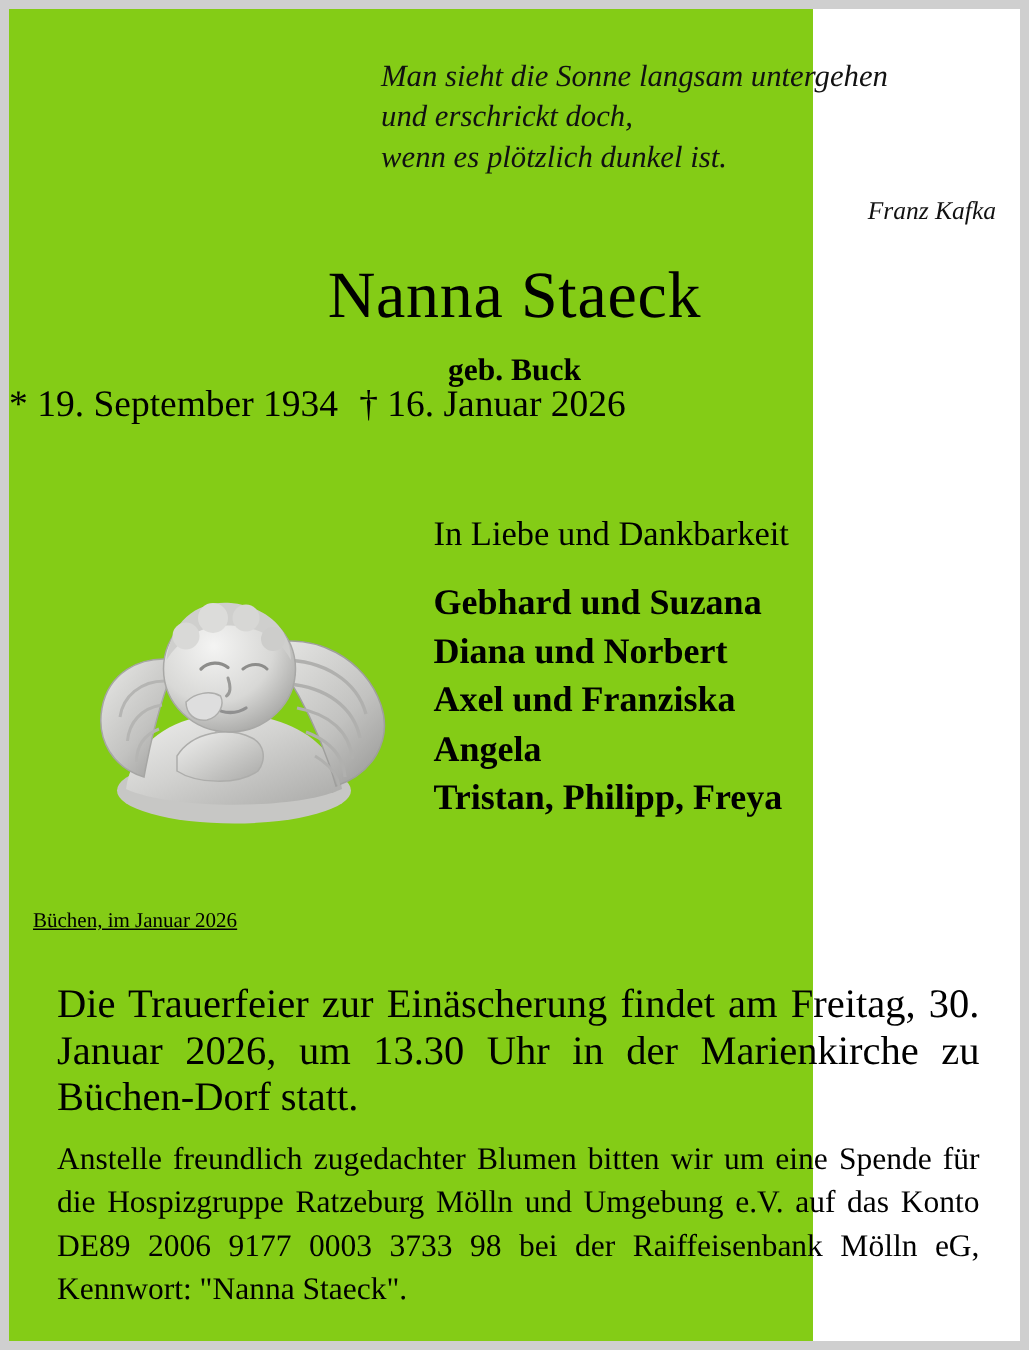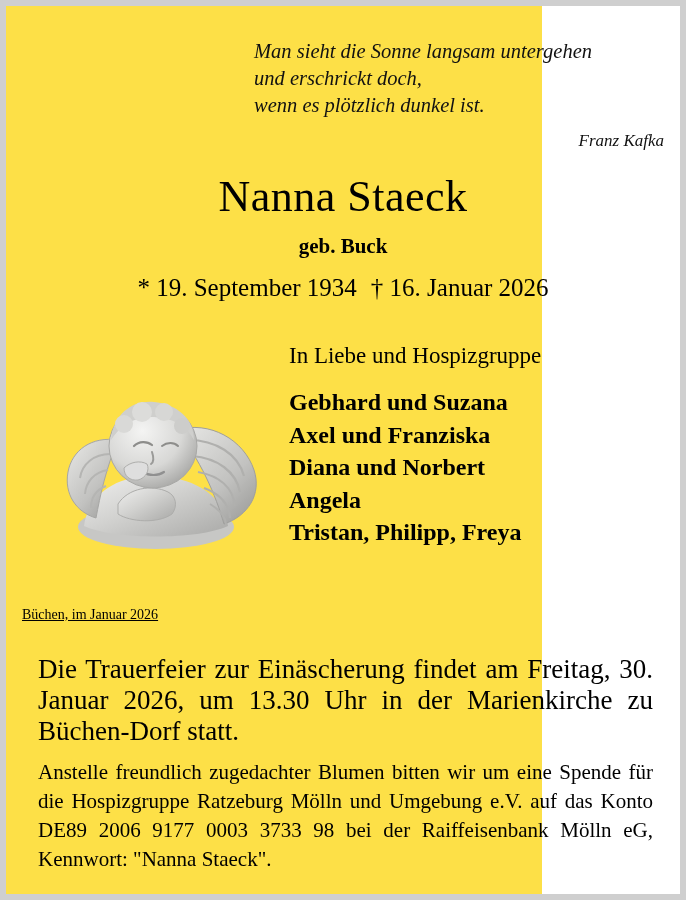--- a/index.html
+++ b/index.html
@@ -19,21 +19,21 @@
     height: 900px;
     background: #ffffff;
     box-sizing: border-box;
     border: 6px solid #cfcfcf;
   }
   .inner {
     position: absolute;
     left: 0; top: 0;
     width: 536px;
     height: 888px;
-    background: #fde047;
+    background: #84cc16;
   }
 
   
   .quote {
     position: absolute;
     left: 248px;
     top: 32px;
     width: 410px;
     font-style: italic;
     font-size: 20.5px;
@@ -69,23 +69,23 @@
     top: 228px;
     width: 674px;
     text-align: center;
     font-size: 21px;
     font-weight: bold;
     color: #000;
   }
   .dates {
     position: absolute;
     left: 0;
-    top: 268px;
+    top: 250px;
     width: 674px;
-    text-align: center;
+    text-align: left;
     font-size: 25px;
     color: #000;
   }
   .dates .sep { display: inline-block; width: 14px; }
 
   
   .angel {
     position: absolute;
     left: 42px;
     top: 378px;
@@ -209,25 +209,25 @@
 
         <path d="M86 62 C91 57 99 57 104 61" fill="none" stroke="#8d8d8b" stroke-width="2.2" stroke-linecap="round"></path>
         <path d="M114 62 C119 58 126 58 130 62" fill="none" stroke="#8d8d8b" stroke-width="2" stroke-linecap="round"></path>
         <path d="M104 68 C106 74 106 78 103 80" fill="none" stroke="#9a9a98" stroke-width="2" stroke-linecap="round"></path>
         <path d="M95 88 C101 92 110 92 116 88" fill="none" stroke="#909090" stroke-width="2.2" stroke-linecap="round"></path>
 
         <path d="M76 84 C82 78 92 76 99 80 C102 86 98 94 90 96 C82 97 76 92 76 84 Z" fill="#dedede" stroke="#aeaeac" stroke-width="1"></path>
       </svg>
     </div>
 
-    <div class="dedication">In Liebe und Hospizgruppe</div>
+    <div class="dedication">In Liebe und Dankbarkeit</div>
     <div class="family">
       <div>Gebhard und Suzana</div>
+      <div>Diana und Norbert</div>
       <div>Axel und Franziska</div>
-      <div>Diana und Norbert</div>
       <div>Angela</div>
       <div>Tristan, Philipp, Freya</div>
     </div>
 
     <div class="place-date">Büchen, im Januar 2026</div>
     <div class="ceremony justify-last-left">Die Trauerfeier zur Einäscherung findet am Freitag, 30. Januar 2026, um 13.30 Uhr in der Marienkirche zu Büchen-Dorf statt.</div>
     <div class="donation justify-last-left">Anstelle freundlich zugedachter Blumen bitten wir um eine Spende für die Hospizgruppe Ratzeburg Mölln und Umgebung e.V. auf das Konto DE89 2006 9177 0003 3733 98 bei der Raiffeisenbank Mölln eG, Kennwort: "Nanna Staeck".</div>
 
   </div>
 </div>

